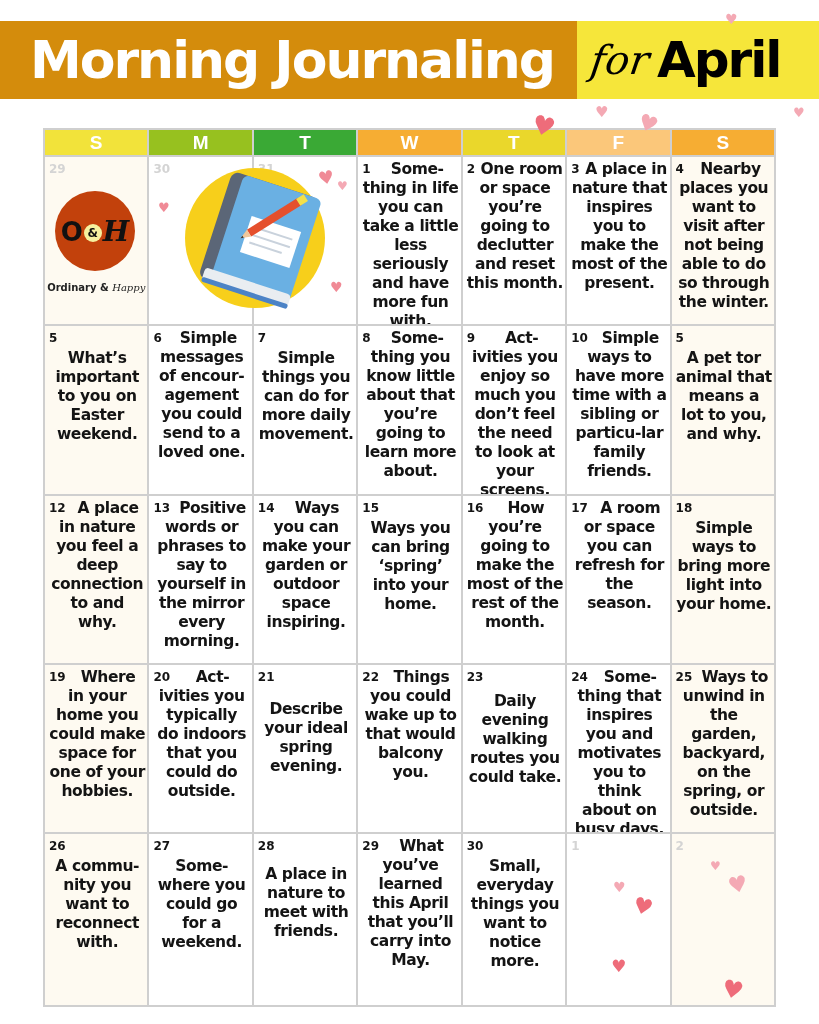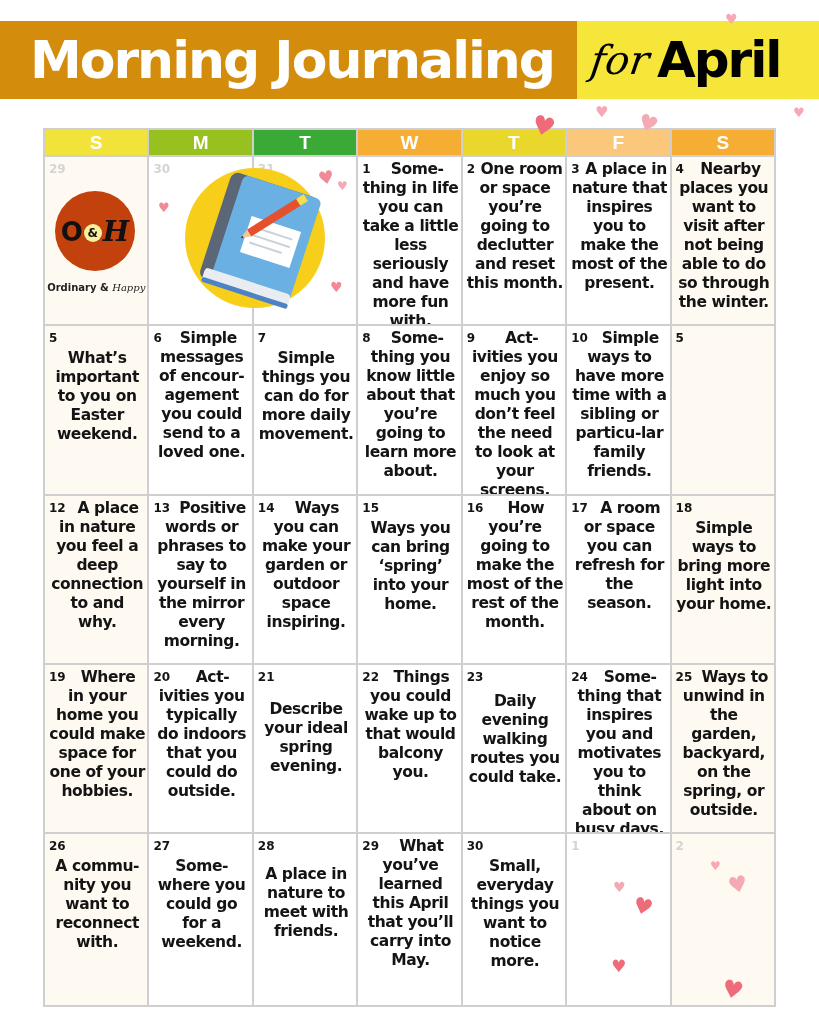--- a/index.html
+++ b/index.html
@@ -161,20 +161,21 @@
   <div class="cell">
     <span class="num">9</span>
     <div class="prompt">Act-ivities you enjoy so much you don’t feel the need to look at your screens.</div>
   </div>
   <div class="cell">
     <span class="num">10</span>
     <div class="prompt">Simple ways to have more time with a sibling or particu-lar family friends.</div>
   </div>
   <div class="cell weekend">
     <span class="num">5</span>
+    <div class="prompt below">A pet tor animal that means a lot to you, and why.</div>
   </div>
 
   <div class="cell weekend">
     <span class="num">12</span>
     <div class="prompt">A place in nature you feel a deep connection to and why.</div>
   </div>
   <div class="cell">
     <span class="num">13</span>
     <div class="prompt">Positive words or phrases to say to yourself in the mirror every morning.</div>
   </div>

